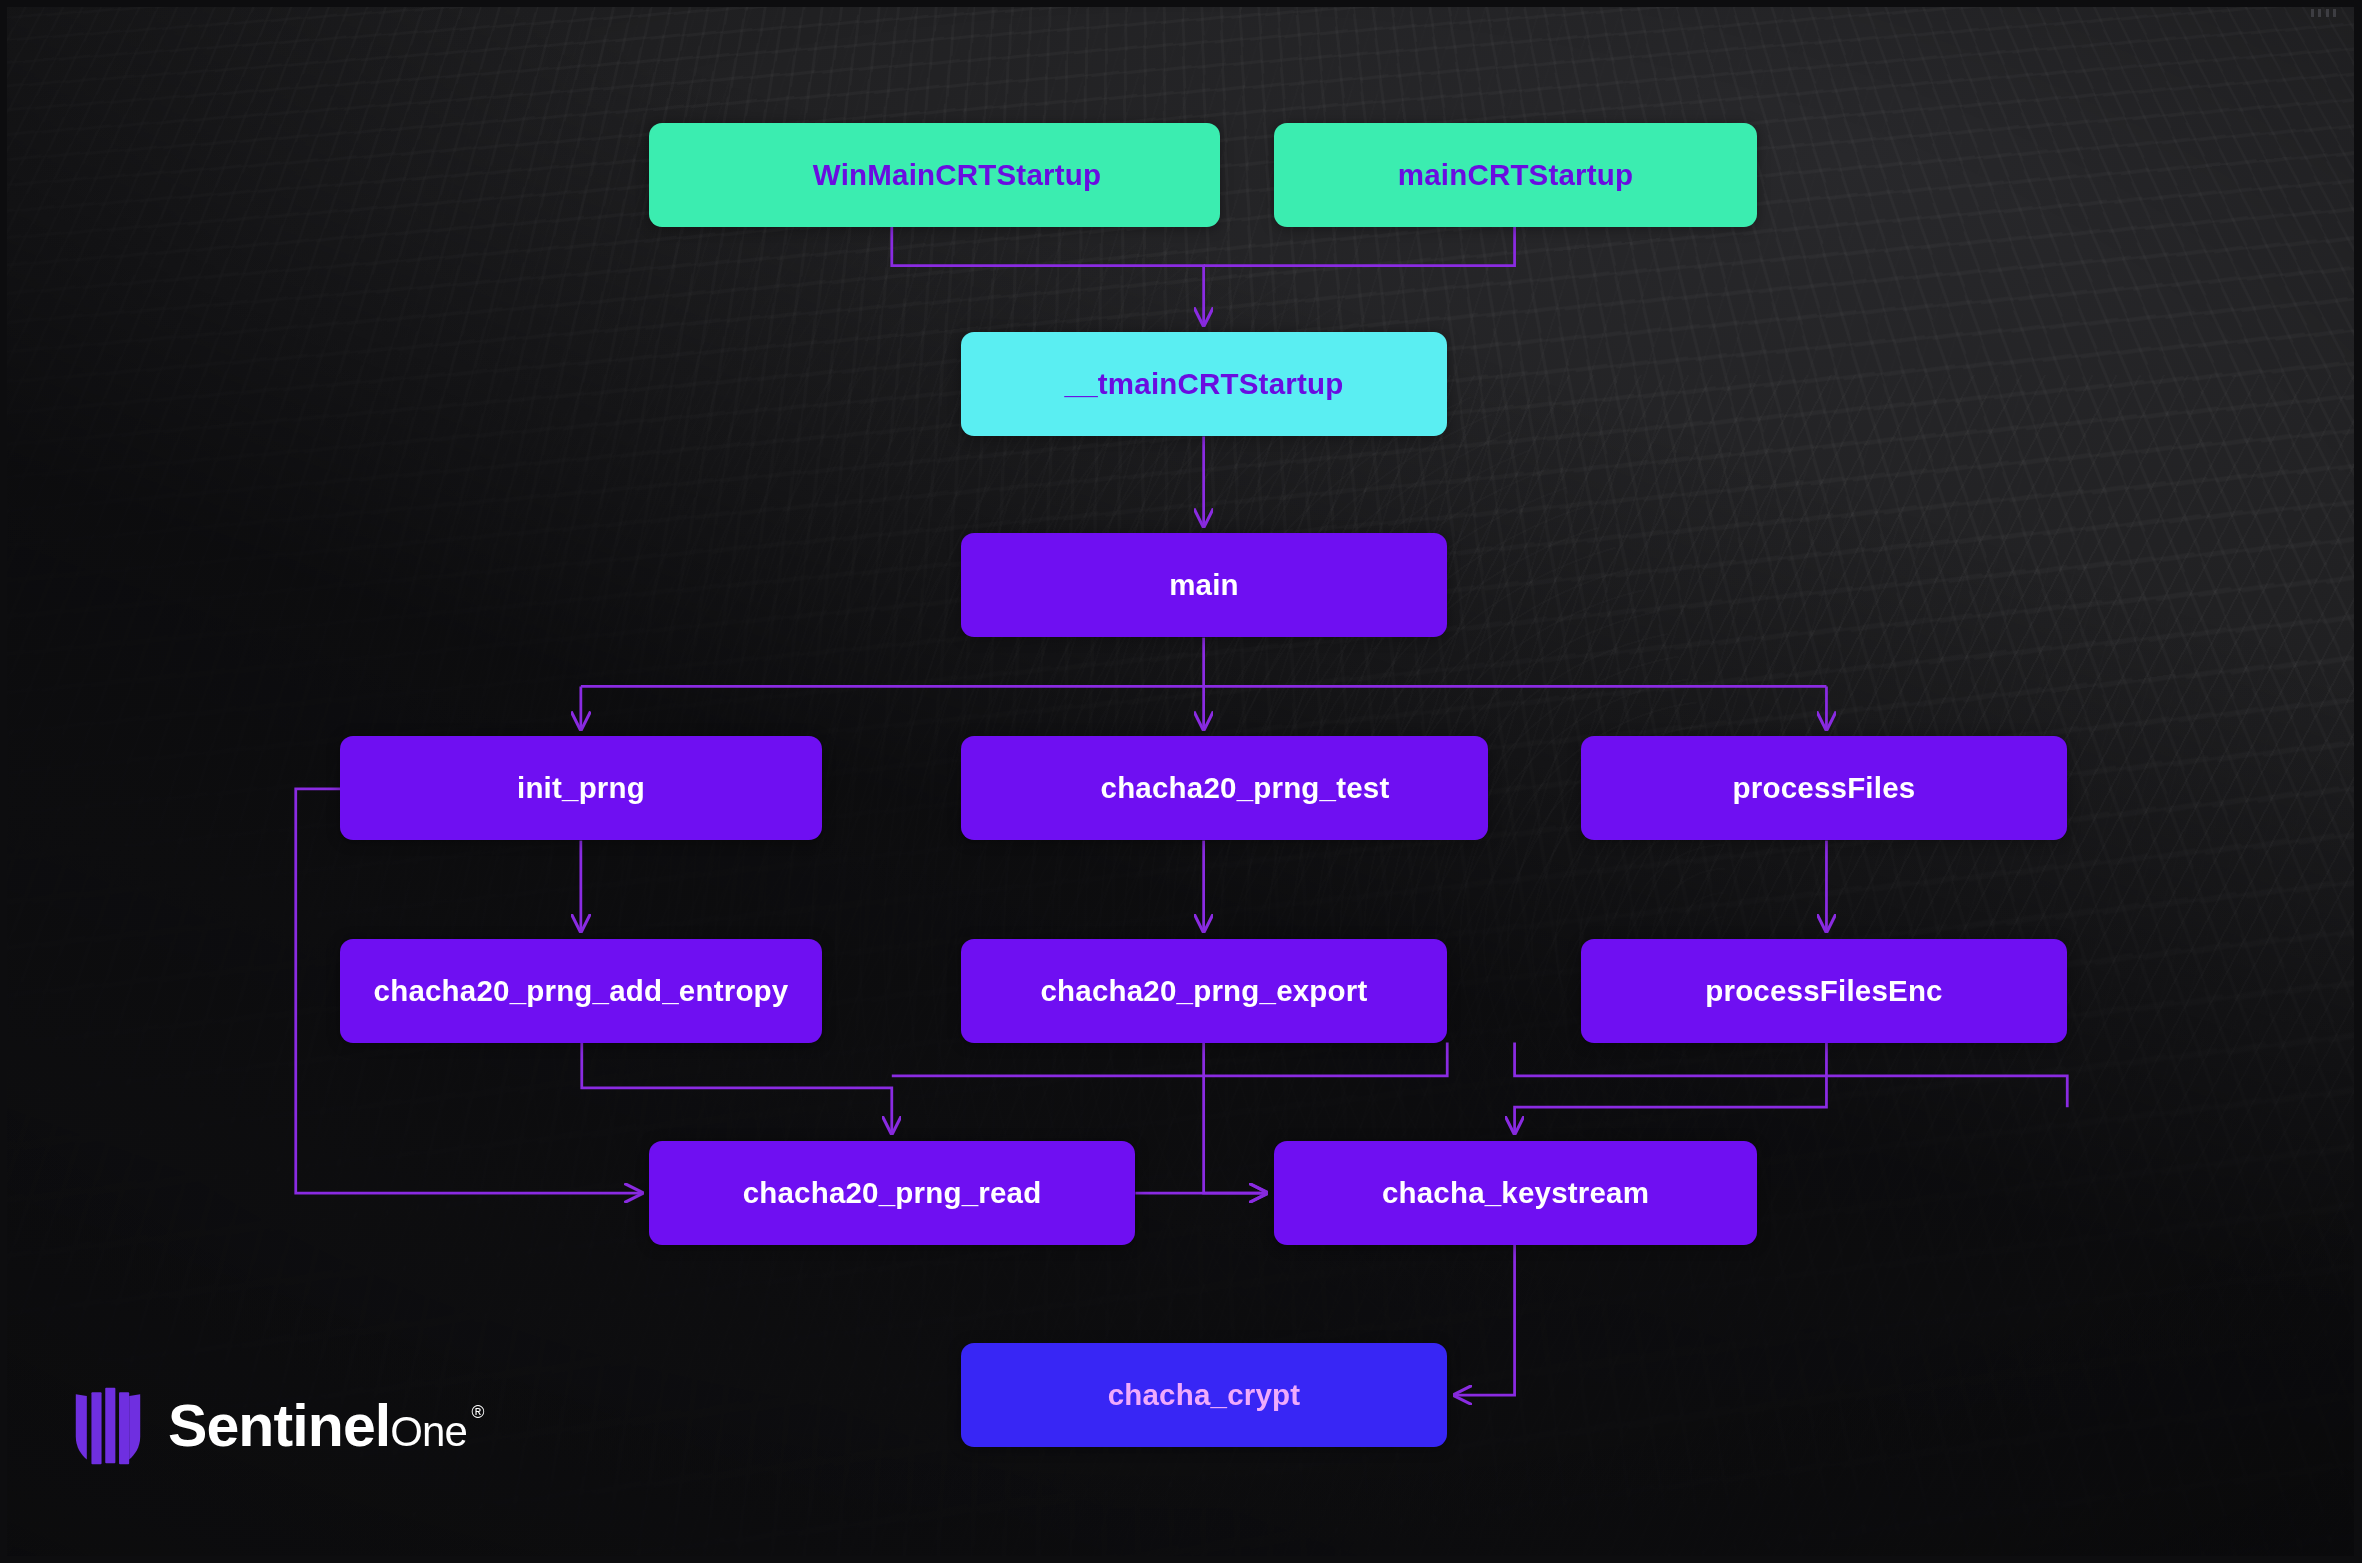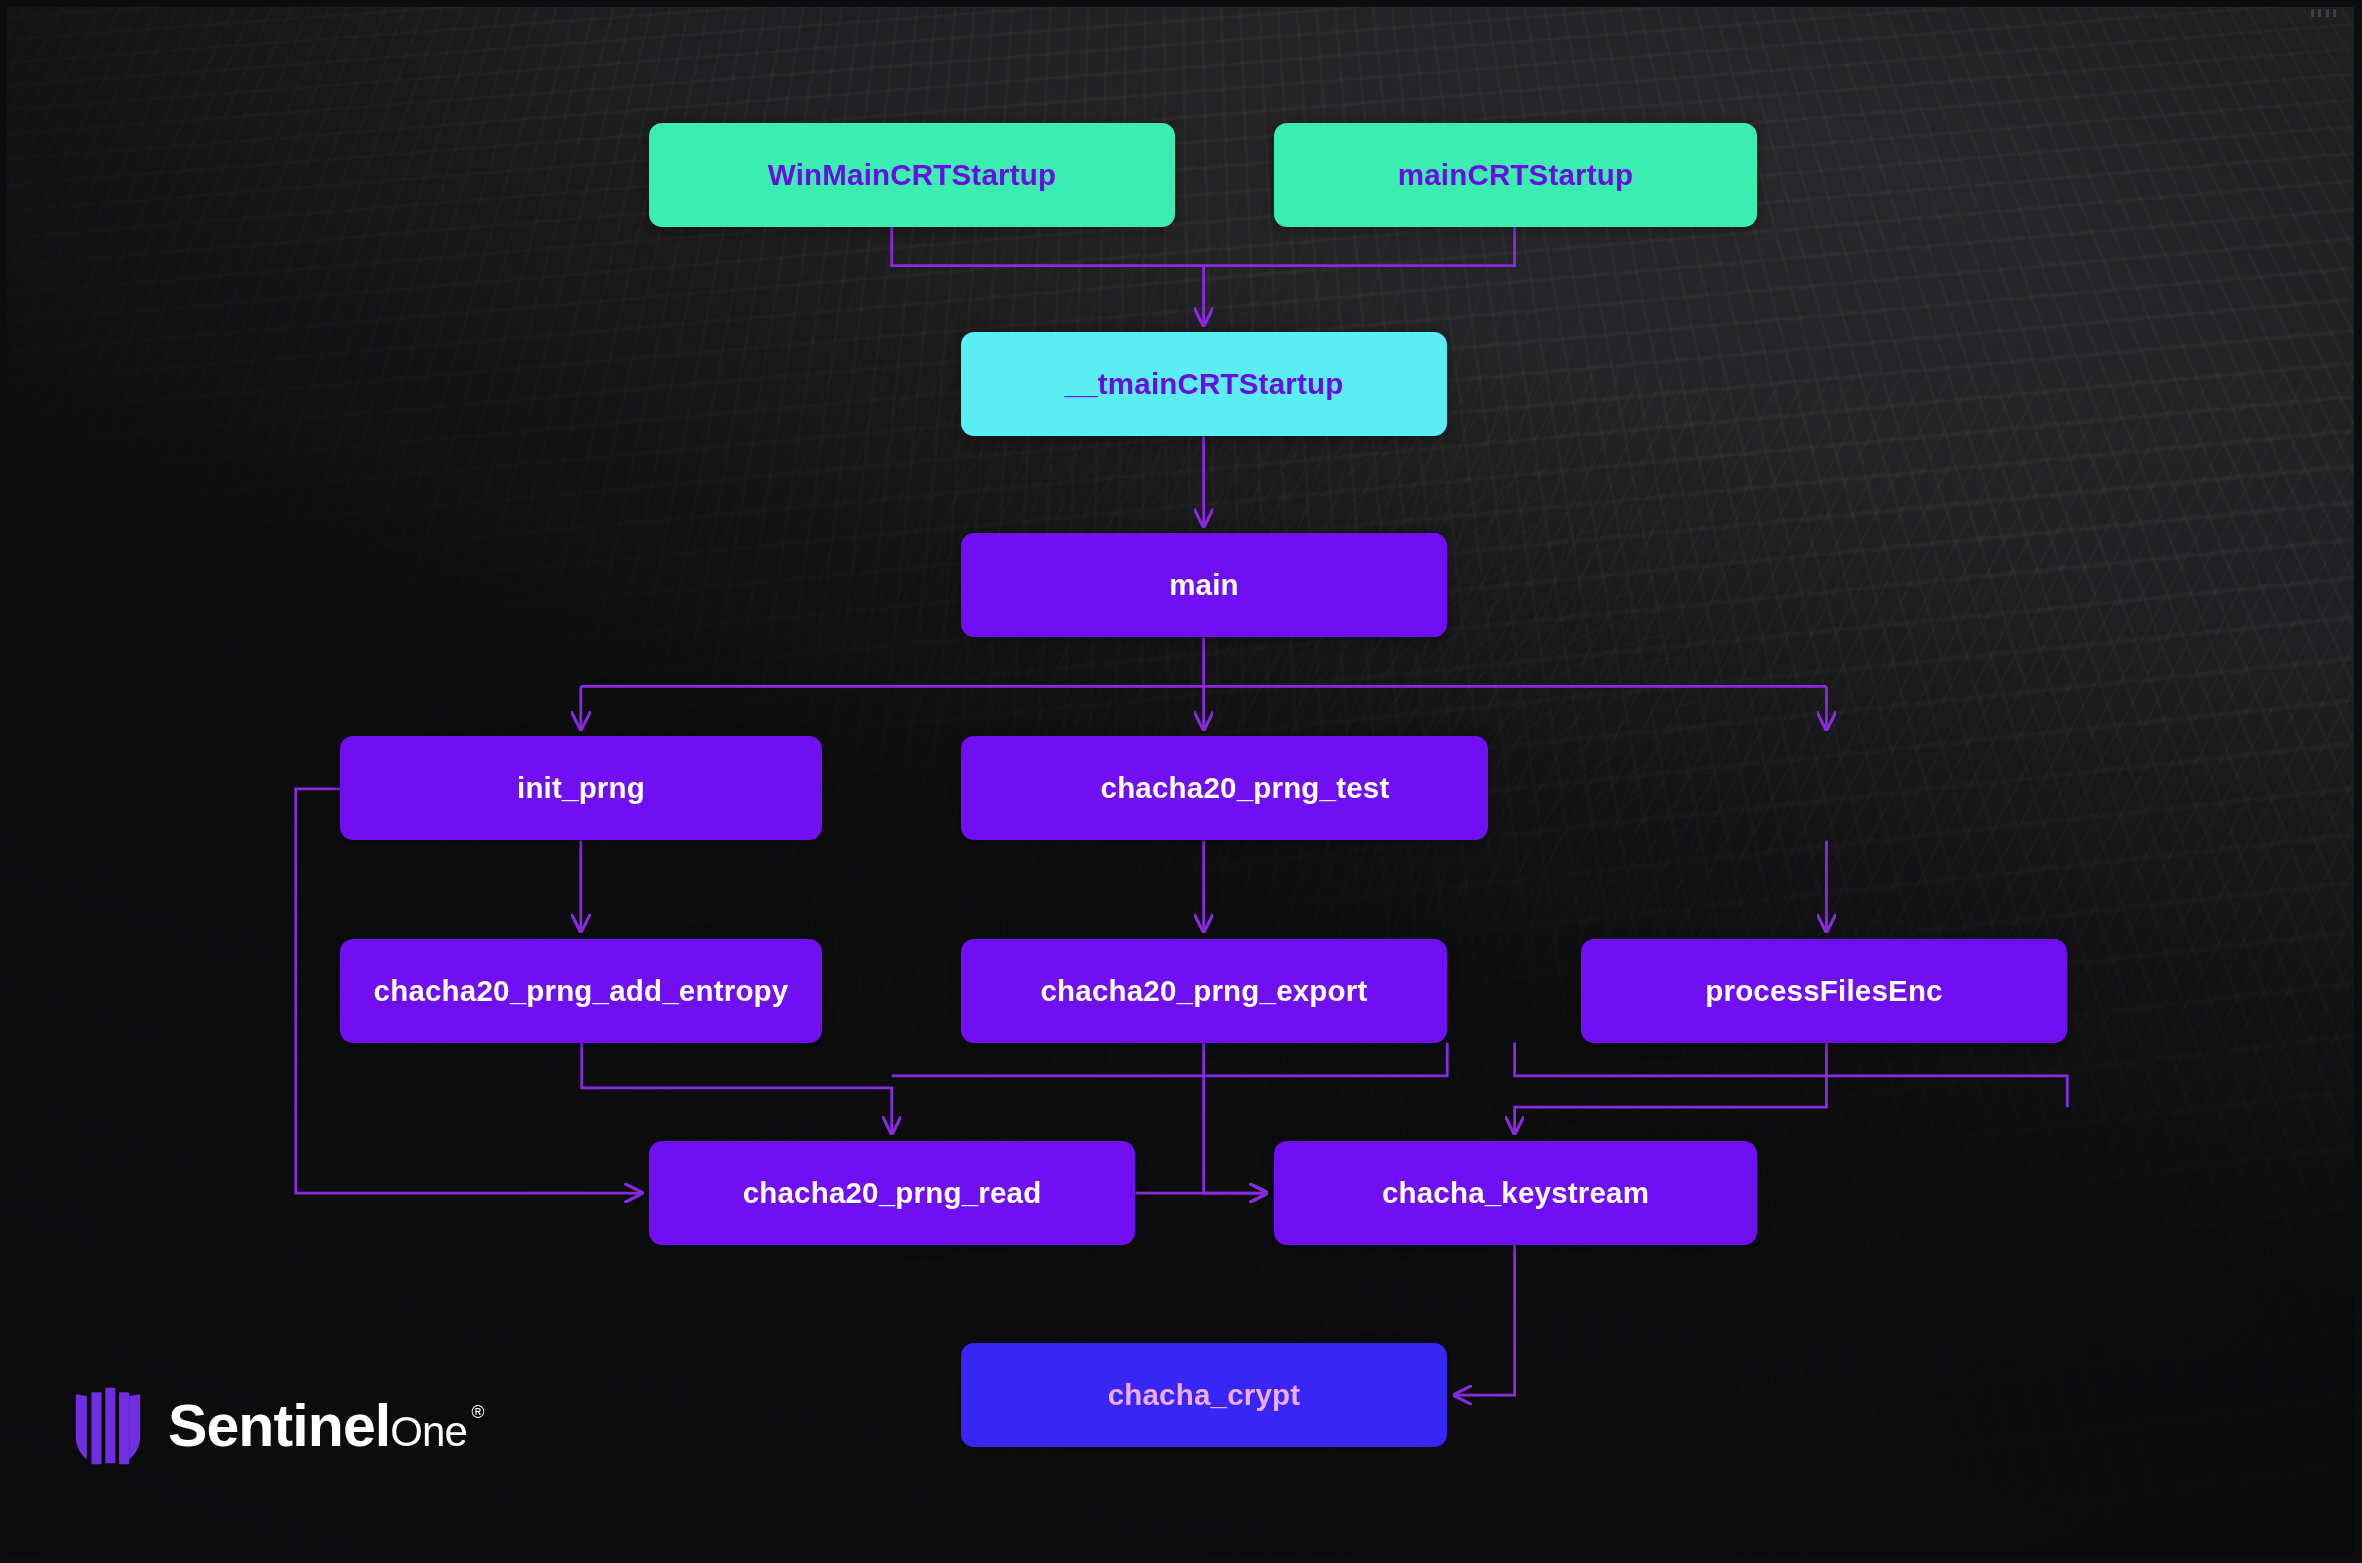--- a/index.html
+++ b/index.html
@@ -149,21 +149,21 @@
       <path d="M 1979 1130 L 1979 1200 L 1641 1200 L 1641 1228" marker-end="url(#arrow)"></path>
 
       <path d="M 1641 1130 L 1641 1166 L 2240 1166 L 2240 1200"></path>
 
       <path d="M 1230 1293 L 1372 1293" marker-end="url(#arrow)"></path>
 
       <path d="M 1641 1349 L 1641 1512 L 1576 1512" marker-end="url(#arrow)"></path>
     </g>
   </svg>
 
-  <div class="node mint" style="left:649px;top:123px;width:526px;height:104px;font-size:29.5px;">
+  <div class="node mint" style="left:649px;top:123px;width:526px;height:104px;font-size:29.5px;padding-left:45px;">
     <span>WinMainCRTStartup</span>
   </div>
 
   <div class="node cyan" style="left:961px;top:332px;width:486px;height:104px;font-size:29.5px;">
     <span>__tmainCRTStartup</span>
   </div>
 
   <div class="node mint" style="left:1274px;top:123px;width:483px;height:104px;font-size:29.5px;">
     <span>mainCRTStartup</span>
   </div>
@@ -173,20 +173,23 @@
   </div>
 
   <div class="node violet" style="left:340px;top:736px;width:482px;height:104px;font-size:29.5px;">
     <span>init_prng</span>
   </div>
 
   <div class="node violet" style="left:961px;top:736px;width:486px;height:104px;font-size:29.5px;padding-left:41px;">
     <span>chacha20_prng_test</span>
   </div>
 
+  <div class="node violet" style="left:1581px;top:736px;width:486px;height:104px;font-size:29.5px;">
+    <span>processFiles</span>
+  </div>
 
   <div class="node violet" style="left:340px;top:939px;width:482px;height:104px;font-size:29.5px;">
     <span>chacha20_prng_add_entropy</span>
   </div>
 
   <div class="node violet" style="left:961px;top:939px;width:486px;height:104px;font-size:29.5px;">
     <span>chacha20_prng_export</span>
   </div>
 
   <div class="node violet" style="left:1581px;top:939px;width:486px;height:104px;font-size:29.5px;">

